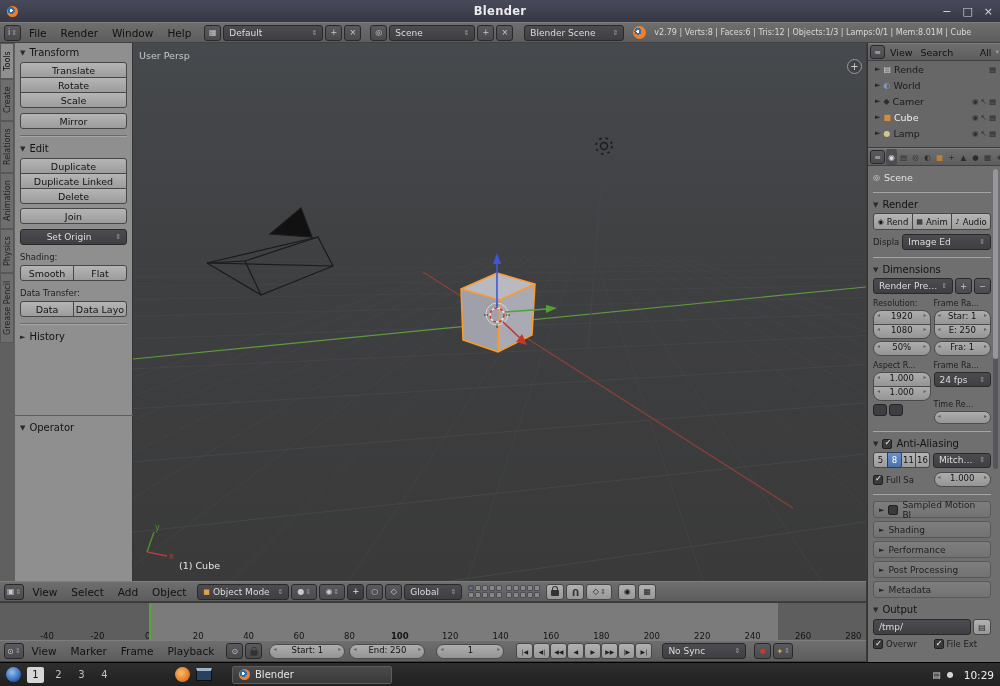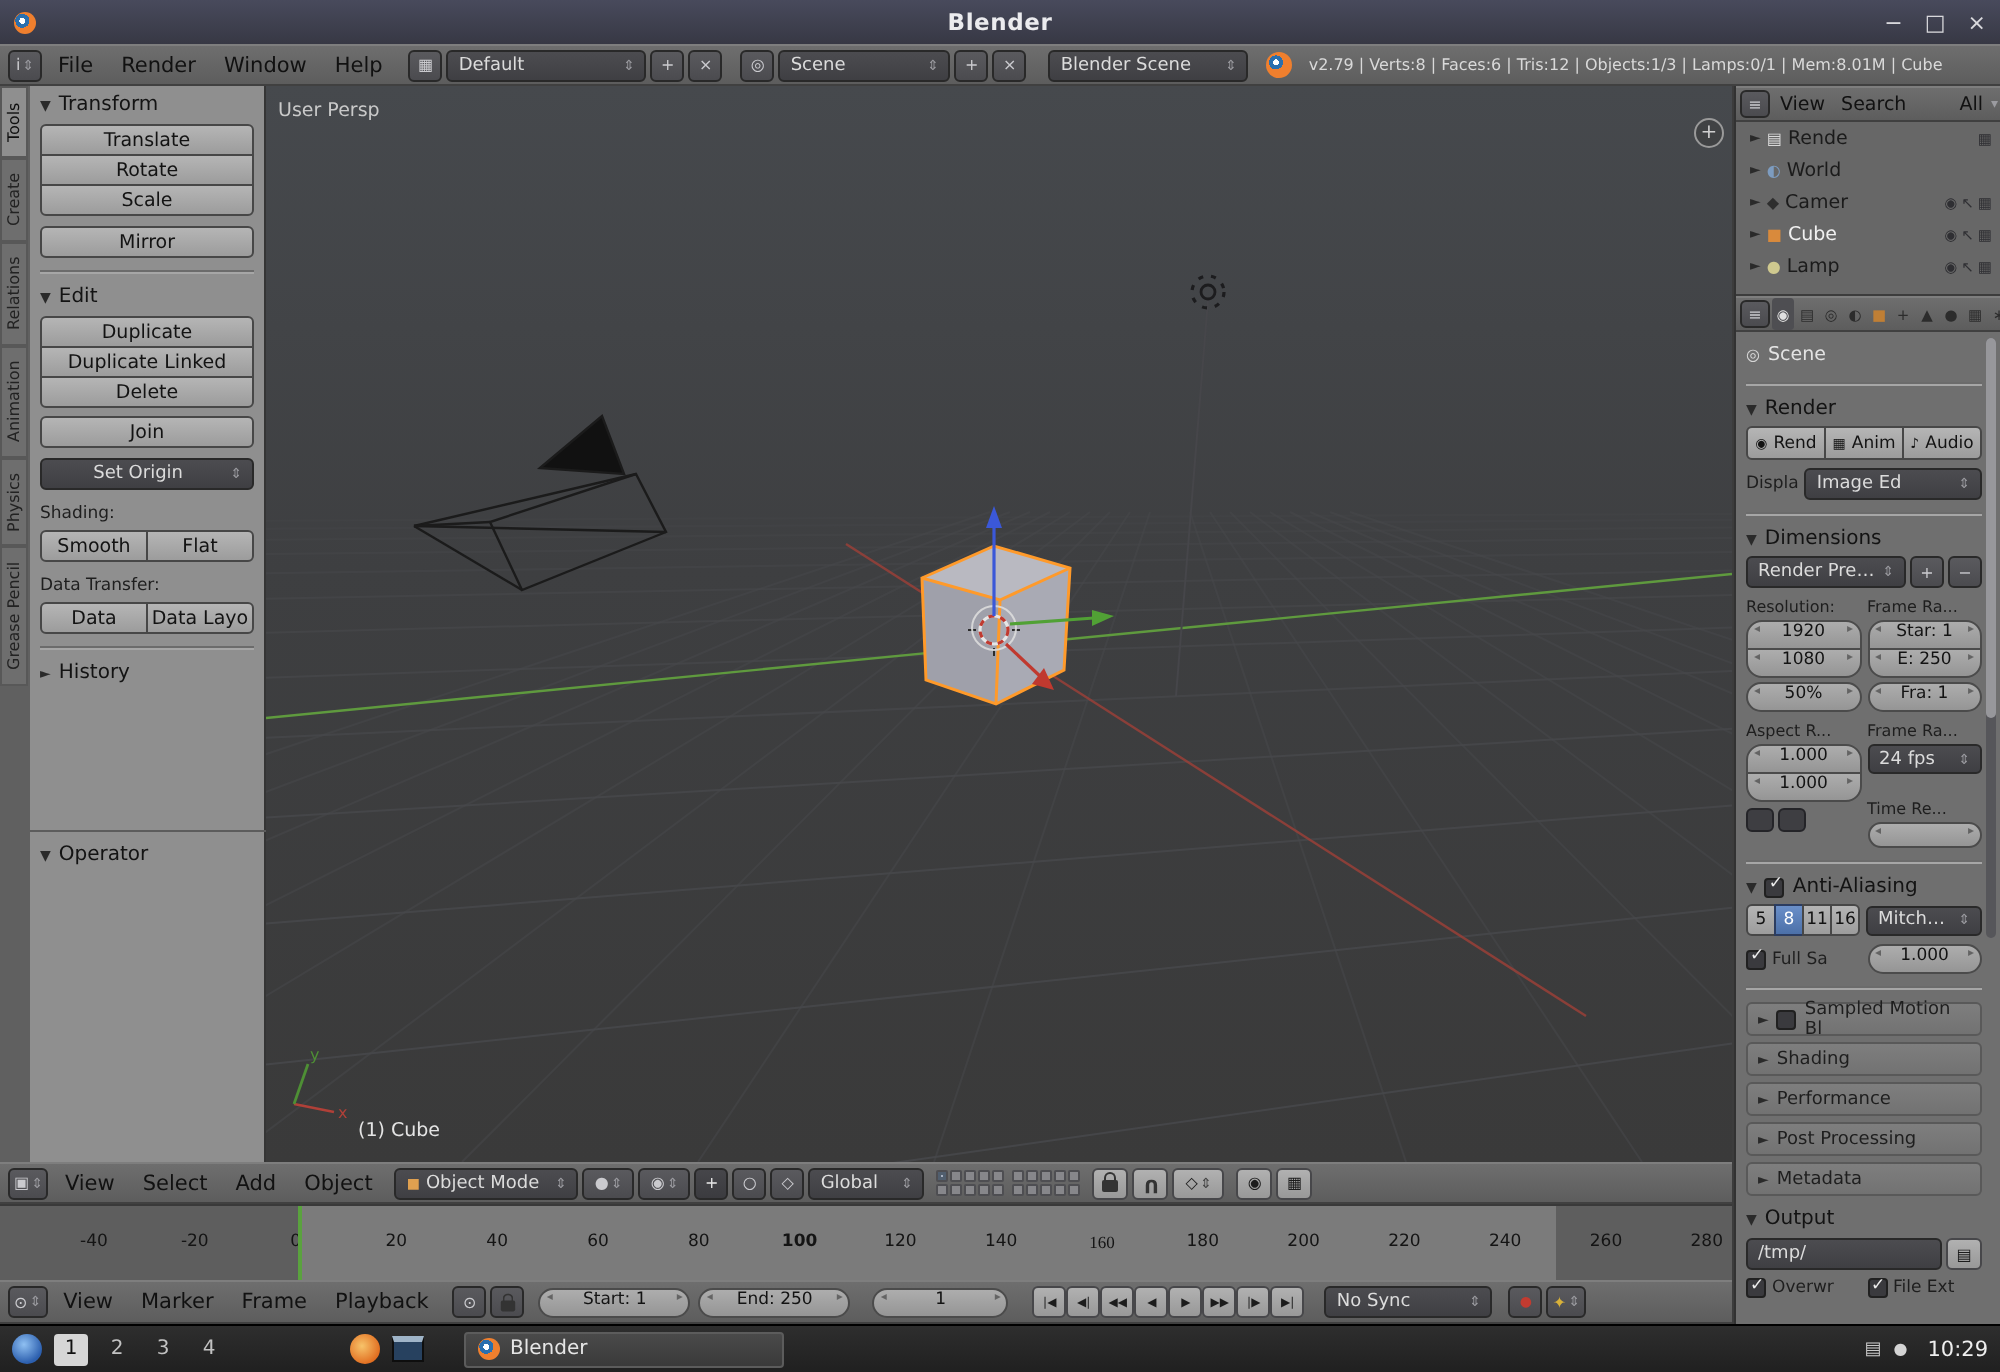--- a/index.html
+++ b/index.html
@@ -48,21 +48,21 @@
 .ttab.on{background:#8f8f8f;color:#101010}
 .cpanel{height:17px;display:flex;align-items:center;gap:4px;padding:0 5px;background:linear-gradient(#7e7e7e,#727272);border:1px solid #595959;border-radius:3px;margin-top:3px}
 .cols{display:flex;gap:3px}.col{flex:1;min-width:0}
 .seg{display:flex}
 .seg>.tbtn{width:15px;flex:none;font-size:8.5px;border-radius:0;margin-left:-1px}
 .seg>.tbtn:first-child{border-radius:3px 0 0 3px;margin-left:0}
 .seg>.tbtn:last-child{border-radius:0 3px 3px 0}
 .lgrp{display:grid;grid-template-columns:repeat(5,6px);grid-auto-rows:6px;gap:1px}
 .lcell{background:#87878b;border:1px solid #4e4e52;border-radius:1px}
 .lcell.on{background:#a8b2c2;box-shadow:inset 0 0 0 1.5px #505e6e}
-.tick{position:absolute;bottom:15px;transform:translateX(-50%);font-size:8.5px;color:#141414;z-index:3}
+.tick{position:absolute;bottom:0;transform:translateX(-50%);font-size:8.5px;color:#141414;z-index:3}
 .orow{height:16px;display:flex;align-items:center;gap:3px;padding:0 5px 0 7px;font-size:9.5px;color:#1b1b1b}
 .oic{font-size:8px;flex:none}
 .ric{font-size:7.5px;color:#2f2f33}
 .mag{display:inline-block;transform:rotate(180deg);font-weight:bold;font-size:9px;color:#333}
 .mini{width:14px;height:12px;background:#3e3e42;border:1px solid #242428;border-radius:3px}
 .lockic{width:8px;height:6px;background:#333;border-radius:1px;position:relative;margin-top:3px}
 .lockic::before{content:"";position:absolute;left:1px;top:-4px;width:4px;height:4px;border:1.3px solid #333;border-bottom:none;border-radius:3px 3px 0 0}
 .ptab{width:11px;height:16px;display:flex;align-items:center;justify-content:center;font-size:7.5px;color:#2c2c2c;border-radius:2px;flex:none}
 .ptab.on{background:#4e4e52;color:#e0e0e0}
 .taskbar{background:linear-gradient(#2e2e2e,#202020);display:flex;align-items:center;gap:6px;padding:0 6px;border-top:1px solid #000}
@@ -367,21 +367,21 @@
         <span class="tick" style="left: 47px;">-40</span>
         <span class="tick" style="left: 97.4px;">-20</span>
         <span class="tick" style="left: 147.8px;">0</span>
         <span class="tick" style="left: 198.2px;">20</span>
         <span class="tick" style="left: 248.6px;">40</span>
         <span class="tick" style="left: 299px;">60</span>
         <span class="tick" style="left: 349.4px;">80</span>
         <span class="tick" style="left: 399.8px; font-weight: bold;">100</span>
         <span class="tick" style="left: 450.2px;">120</span>
         <span class="tick" style="left: 500.6px;">140</span>
-        <span class="tick" style="left: 551px; font-family: Liberation Serif, serif;">160</span>
+        <span class="tick" style="left: 551px;">160</span>
         <span class="tick" style="left: 601.4px;">180</span>
         <span class="tick" style="left: 651.8px;">200</span>
         <span class="tick" style="left: 702.2px;">220</span>
         <span class="tick" style="left: 752.6px;">240</span>
         <span class="tick" style="left: 803px;">260</span>
         <span class="tick" style="left: 853.4px;">280</span>
       </div>
     <div class="abs" style="left:149px;top:0;width:2px;height:38px;background:#5aa23e;z-index:4"></div>
   </div>
 

